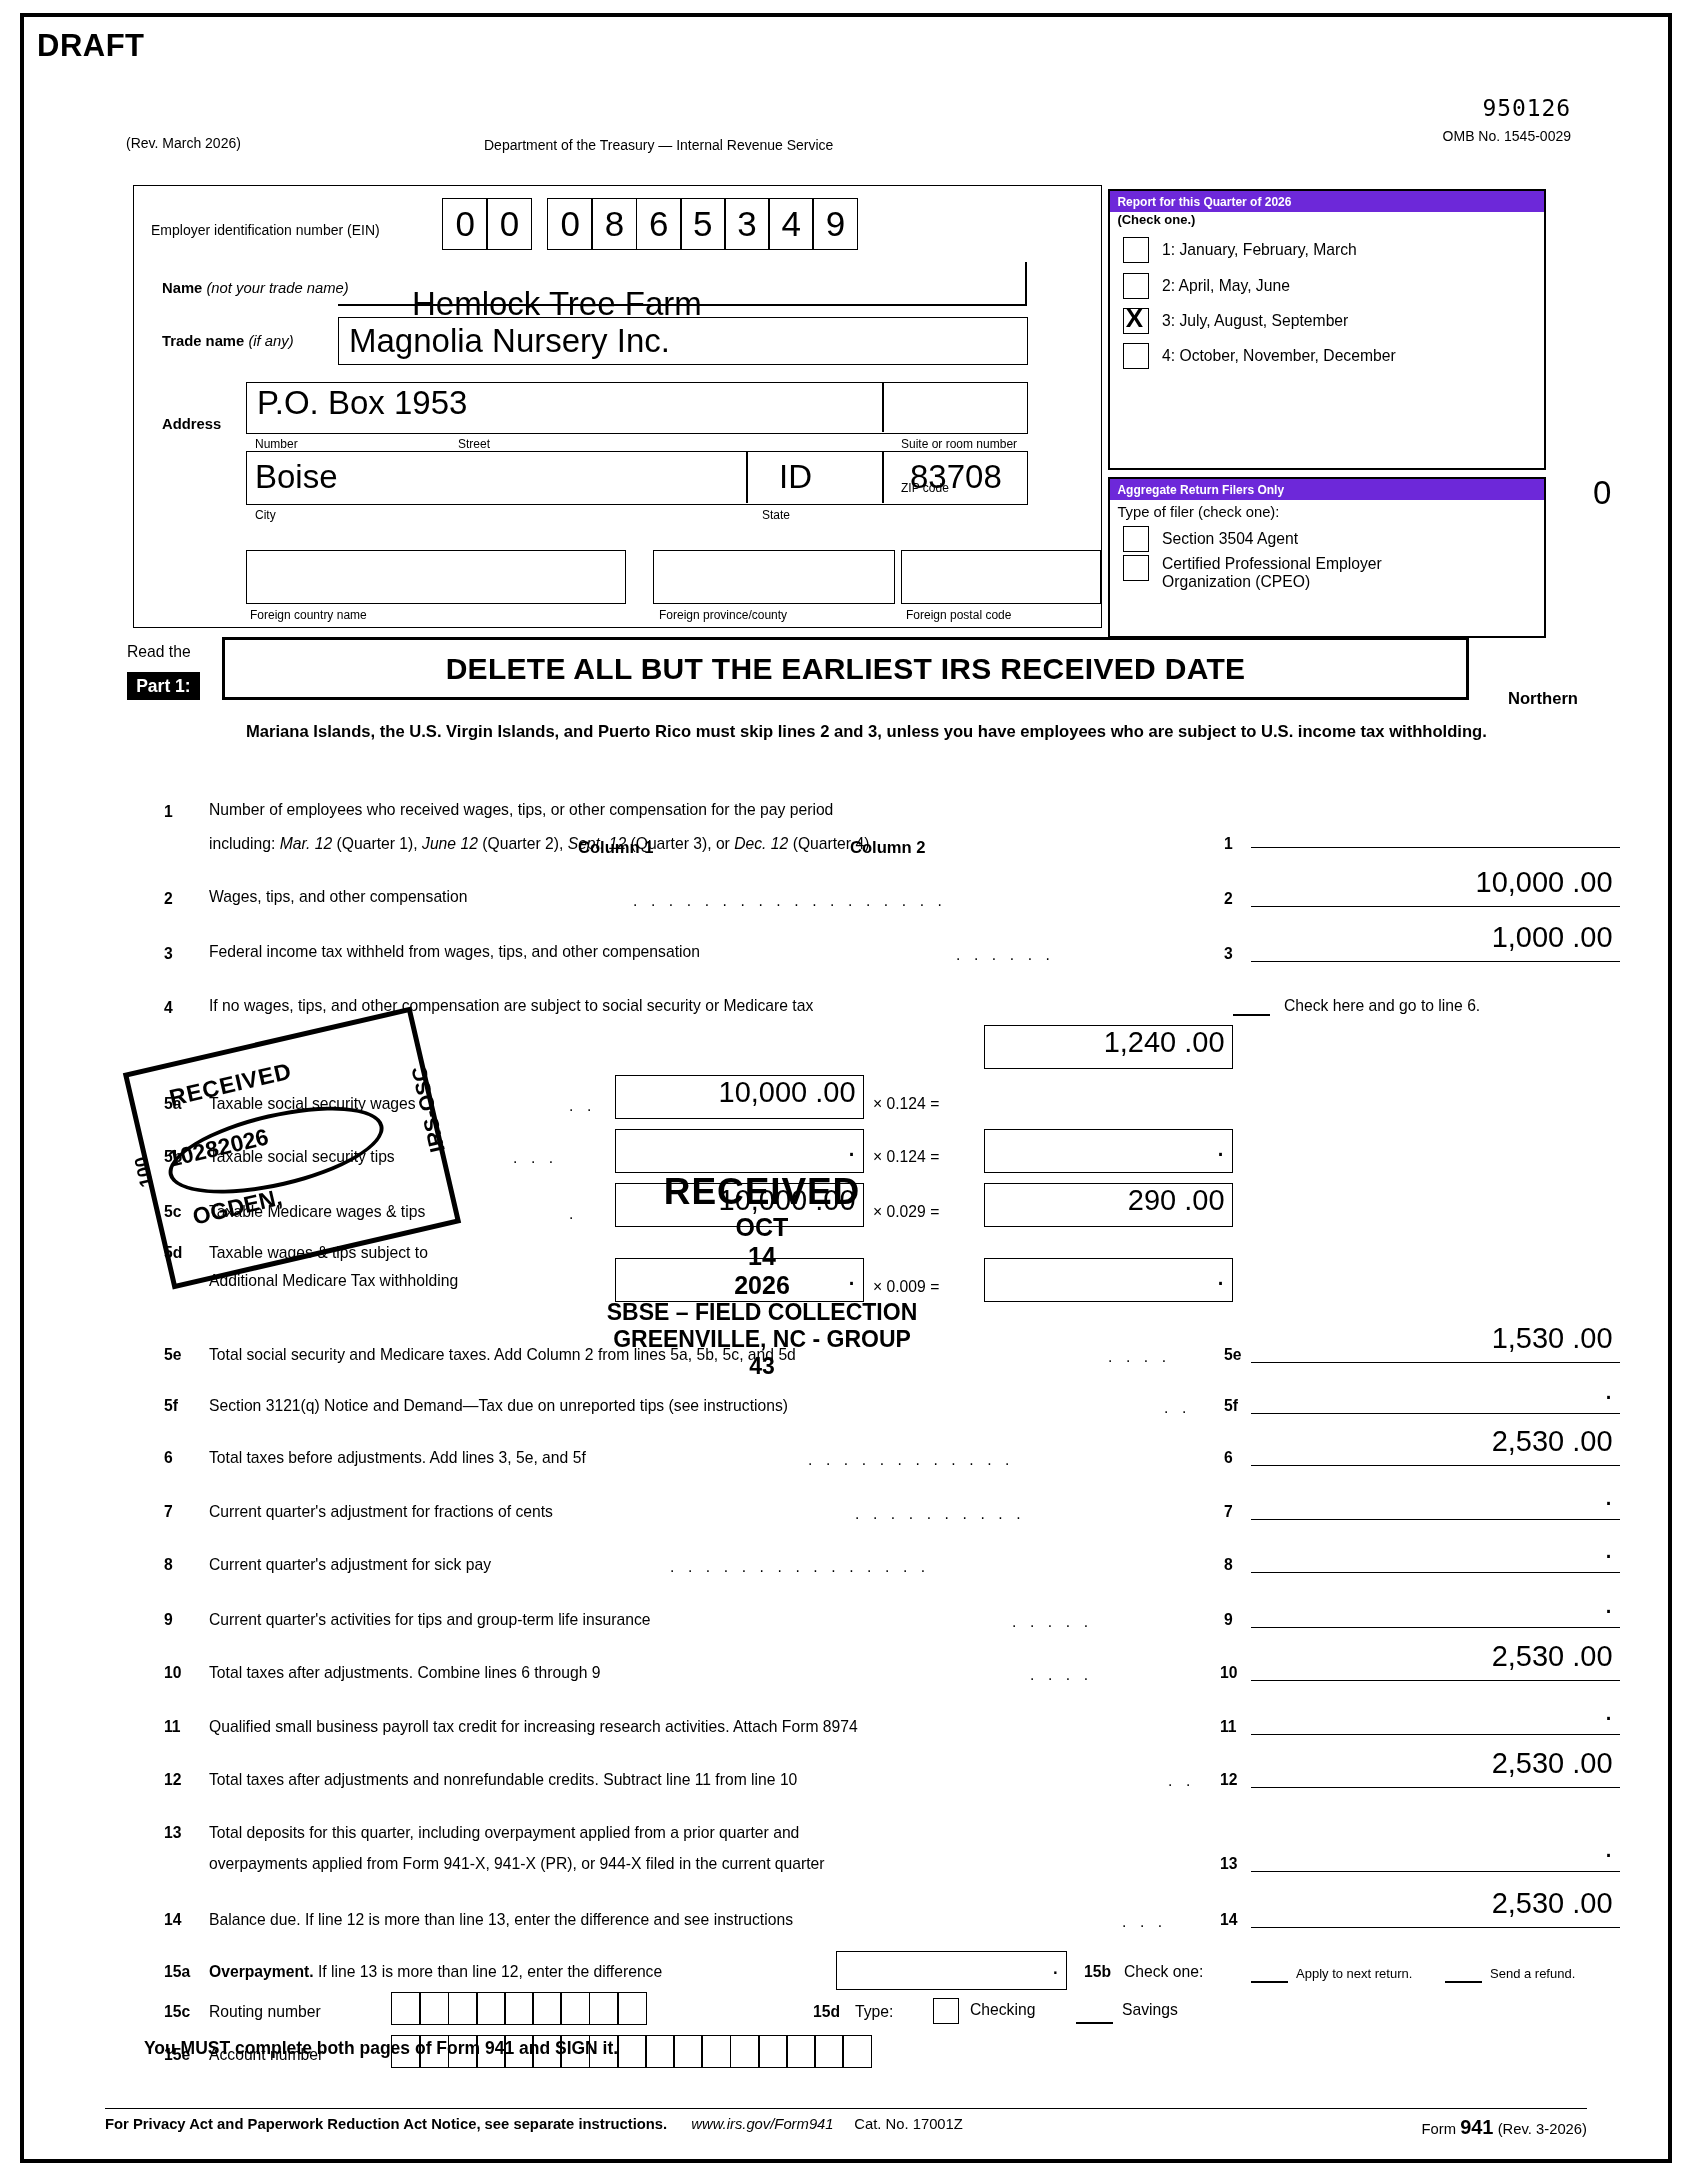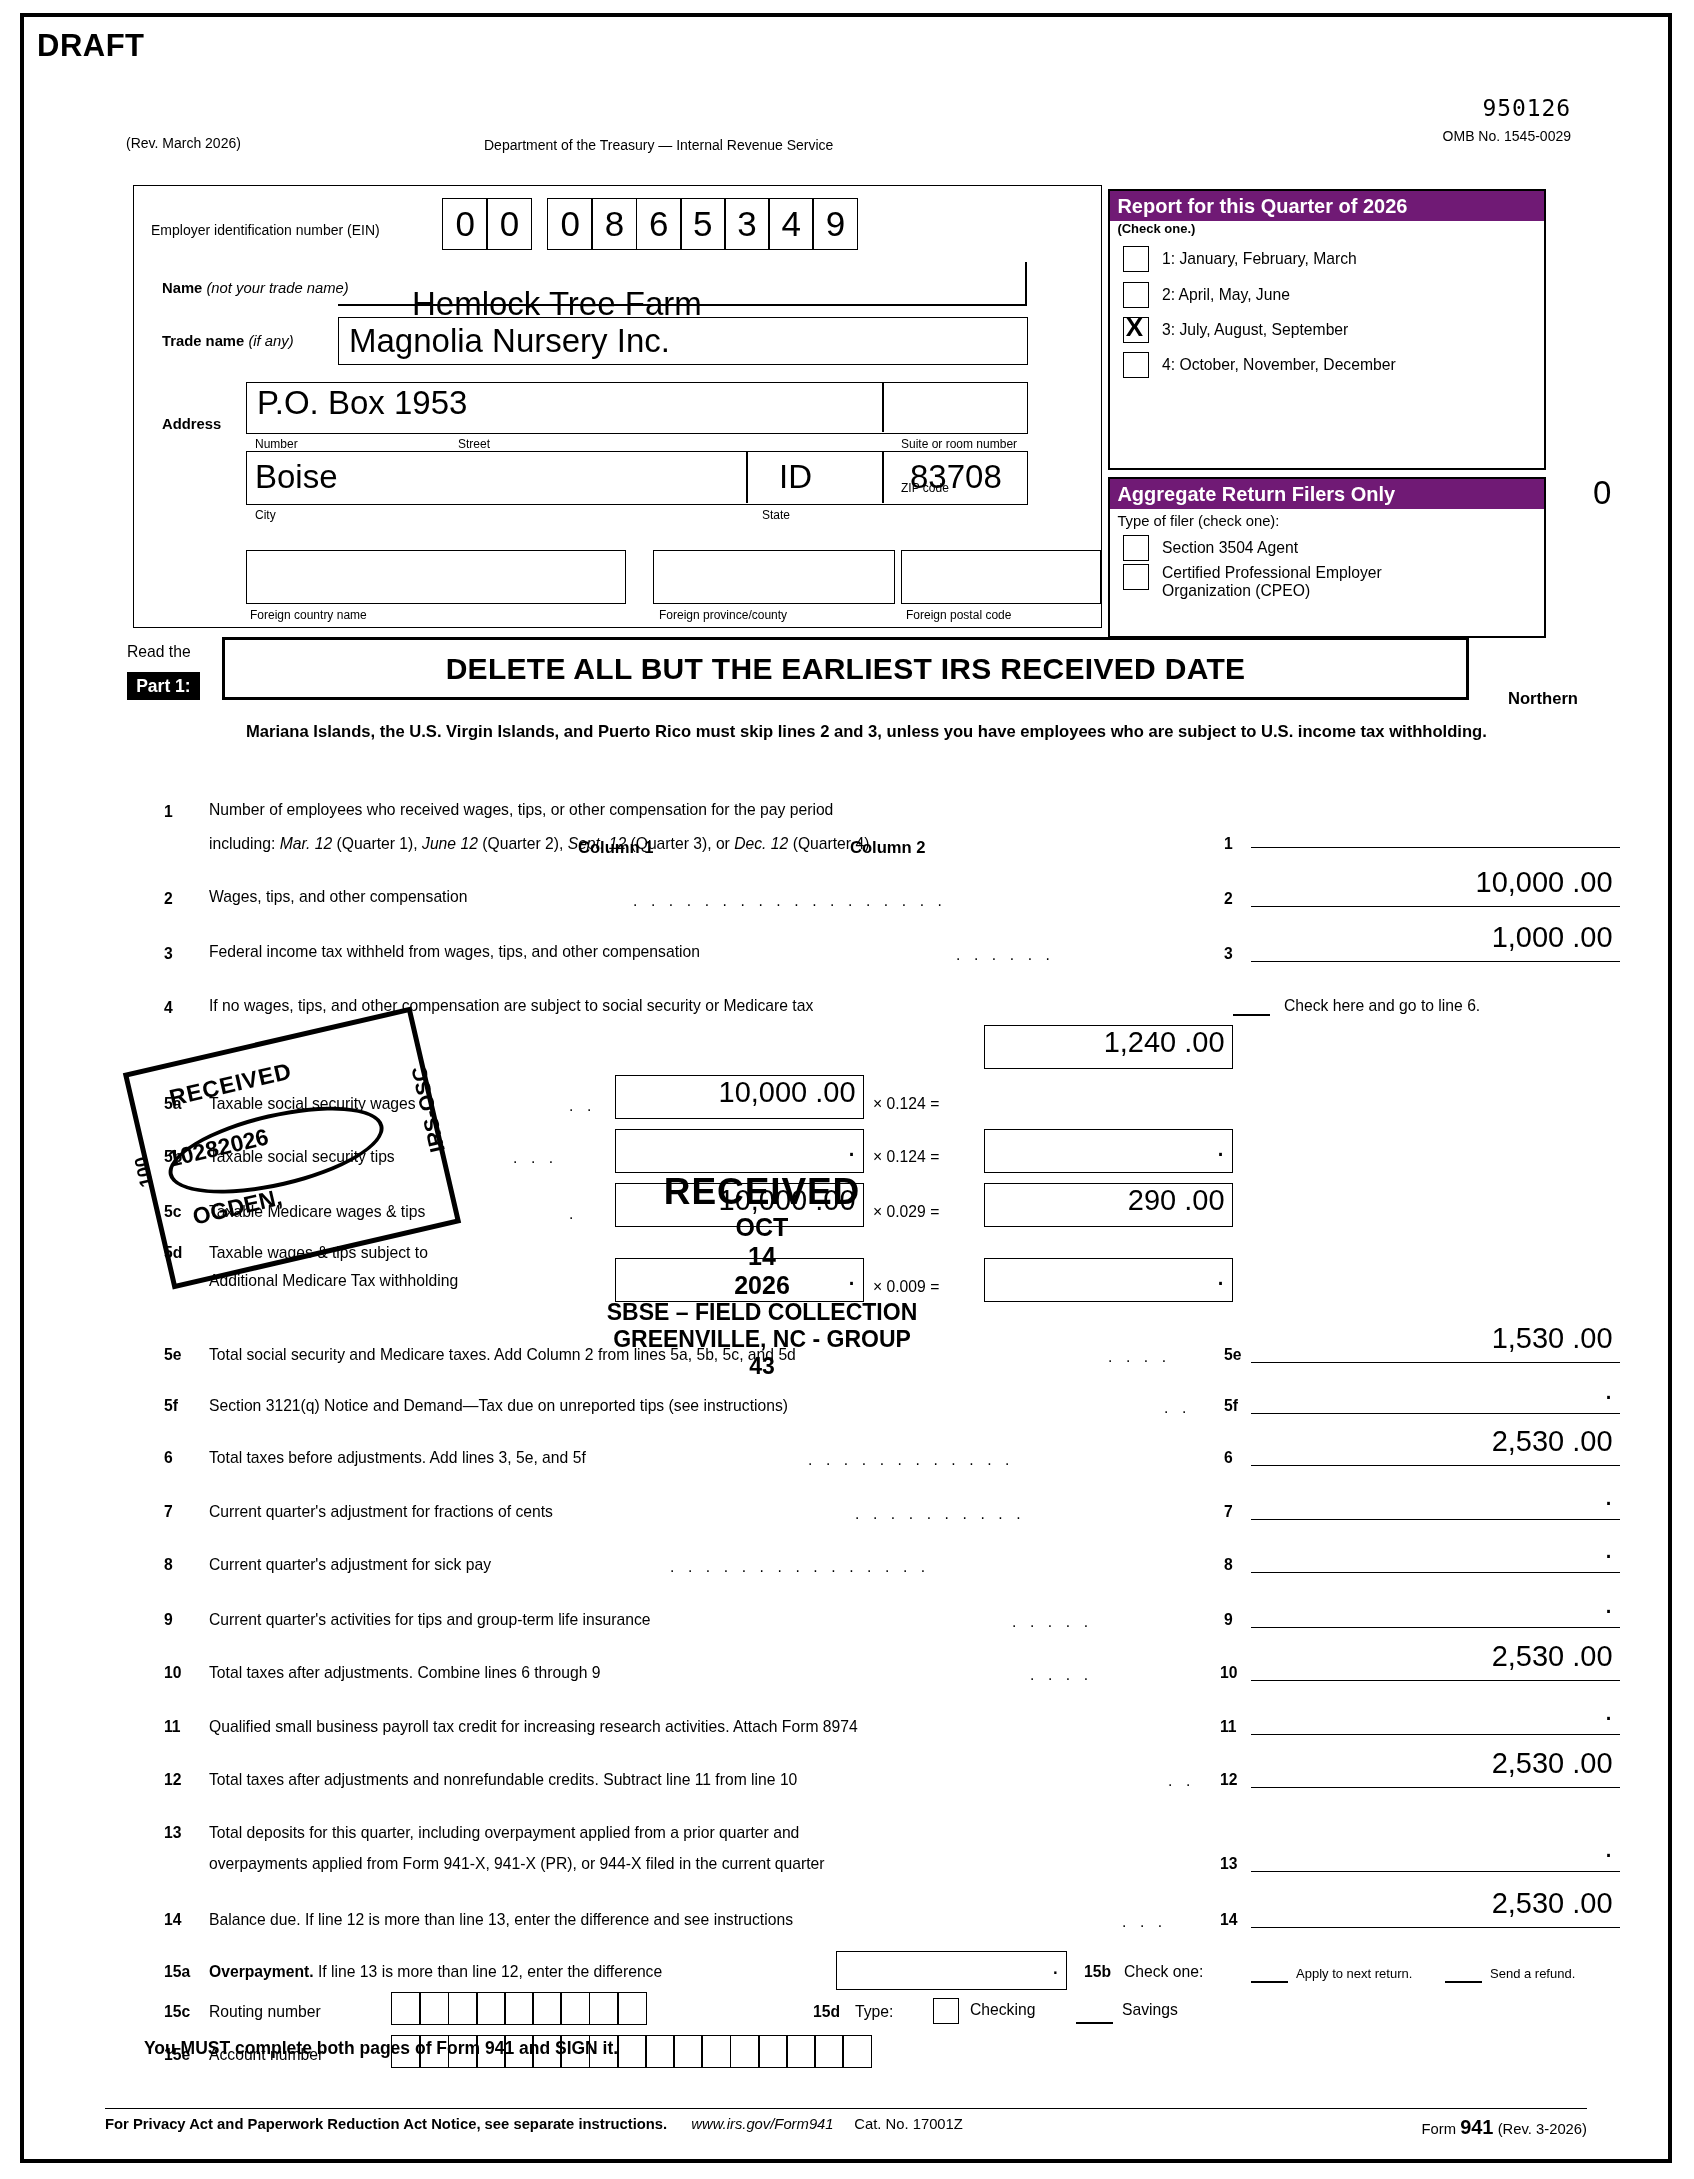--- a/index.html
+++ b/index.html
@@ -28,21 +28,21 @@
   .fldval{position:absolute;font-size:29.5px;}
   .microlbl{position:absolute;font-size:12px;}
 
   .namebox{position:absolute;left:314px;top:245px;width:688px;border-bottom:2.8px solid #000;height:42px;}
   .tradebox{position:absolute;left:314px;top:300px;width:688px;border:1.8px solid #000;height:46px;}
   .addrbox{position:absolute;left:222px;top:365px;width:780px;border:1.8px solid #000;height:50px;}
   .citybox{position:absolute;left:222px;top:434px;width:780px;height:52px;border:1.8px solid #000;}
 
   
   .qpanel{position:absolute;left:1084px;top:172px;width:434px;height:277px;border:2.8px solid #000;}
-  .qbar{background:#701a75;color:#fff;font-size:20px;font-weight:bold;padding:3.7px 7.4px;}
+  .qbar{background:#6d28d9;color:#fff;font-size:12px;font-weight:bold;padding:3.7px 7.4px;}
   .qsub{font-size:13px;font-weight:bold;padding:0 7.4px 5.5px 7.4px;}
   .qitem{display:flex;align-items:center;padding:4.6px 0 4.6px 13px;font-size:15.7px;}
   .cbx{width:24px;height:24px;border:1.8px solid #000;margin-right:13px;display:inline-block;position:relative;flex:0 0 auto;}
   .cbx.checked::after{content:"X";position:absolute;left:1.8px;top:-5.5px;font-size:26px;font-weight:bold;}
   .apanel{position:absolute;left:1084px;top:460px;width:434px;height:157px;border:2.8px solid #000;}
   .apanel .lead{font-size:14.8px;padding:3.7px 7.4px;}
   .zero{position:absolute;left:1569px;top:457px;font-size:33px;}
 
   
   .readthe{position:absolute;left:103px;top:626px;font-size:15.7px;}

